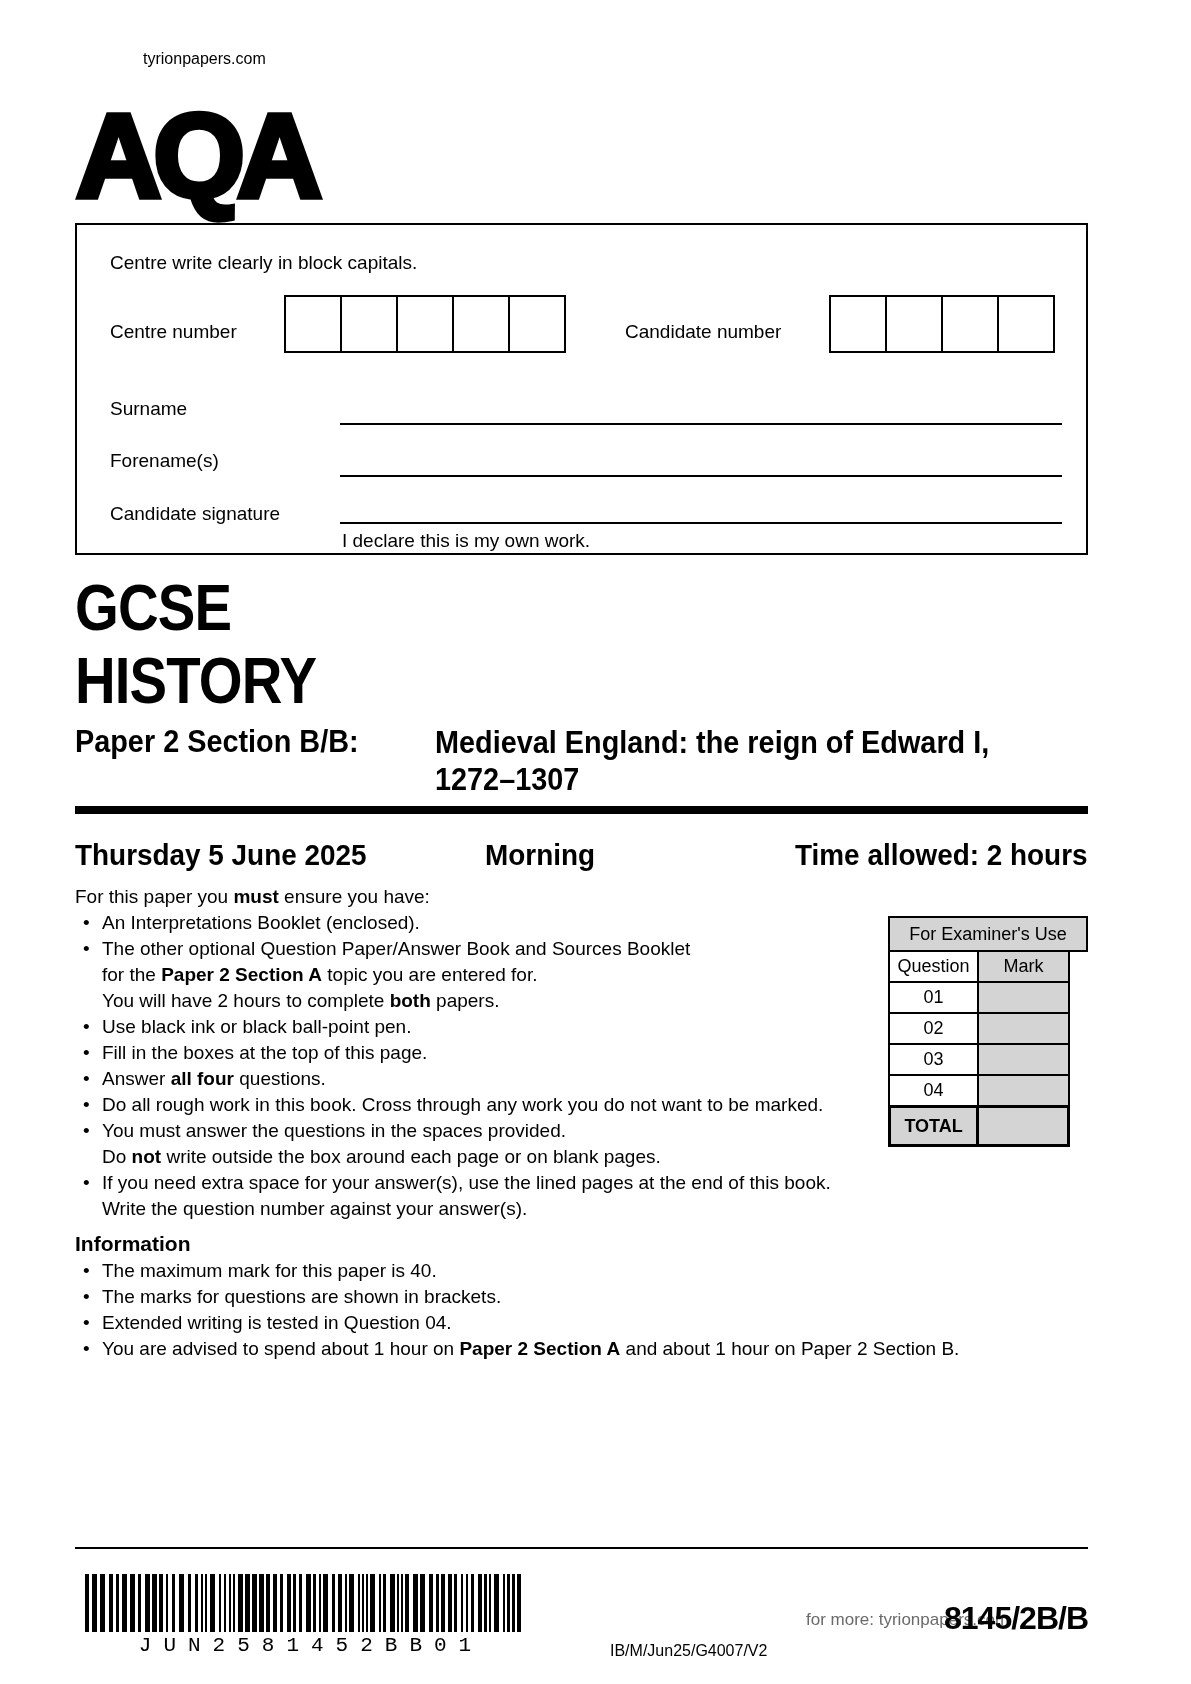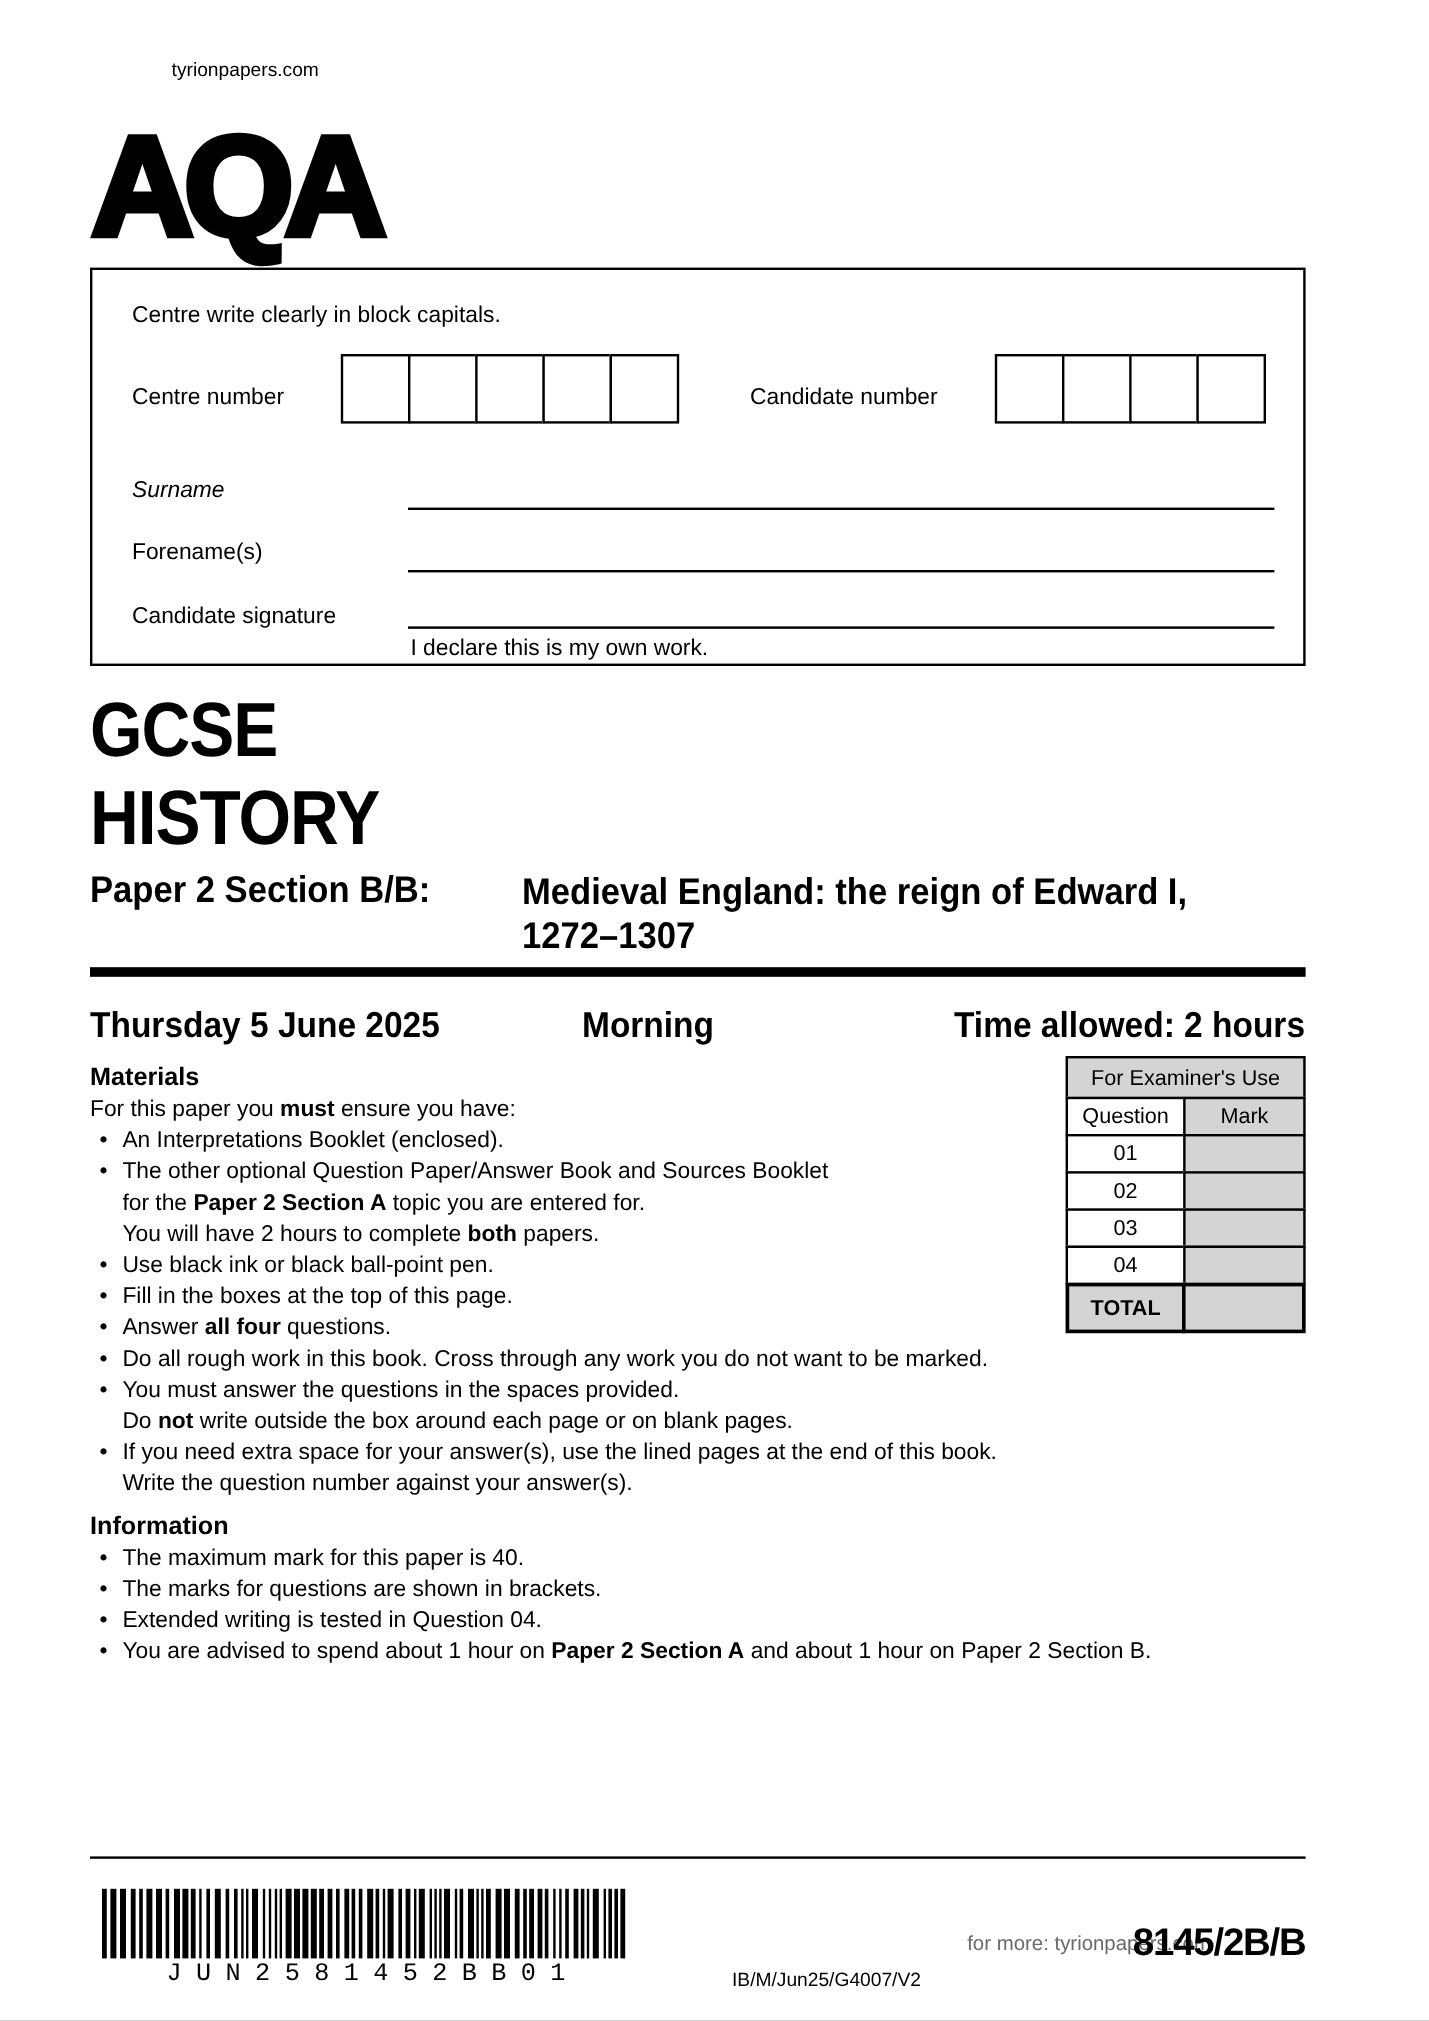--- a/index.html
+++ b/index.html
@@ -27,21 +27,21 @@
   .cand-box > div { position:absolute; }
   .cb-text { font-size:19px; }
   .cb-instruction { left:33px; top:27px; }
   .centre-label { left:33px; top:96px; }
   .cellrow { display:flex; }
   .centre-cells { left:207px; top:70px; }
   .cand-label { left:548px; top:96px; }
   .cand-cells { left:752px; top:70px; }
   .cell { width:58px; height:58px; border:2px solid #000; background:#fff; margin-left:-2px; }
   .cell:first-child { margin-left:0; }
-  .surname-label  { left:33px; top:173px;font-style:italic; }
+  .surname-label  { left:33px; top:173px; }
   .forename-label { left:33px; top:225px; }
   .sig-label      { left:33px; top:278px; }
   .wline { height:2px; background:#000; }
   .surname-line  { left:263px; top:198px; width:722px; }
   .forename-line { left:263px; top:250px; width:722px; }
   .sig-line      { left:263px; top:297px; width:722px; }
   .declaration   { left:265px; top:305px; }
 
   
   .h-gcse    { left:75px; top:576px; font-size:64px; font-weight:bold; line-height:1; letter-spacing:-1px; }
@@ -57,21 +57,21 @@
   
   .info { left:75px; top:884px; width:1010px; font-size:19px; }
   .sec-heading { font-size:21px; line-height:28px; font-weight:bold; margin-top:8px; }
   .sec-heading:first-child { margin-top:0; }
   .body-line, .b-line { line-height:26px; white-space:nowrap; }
   ul.bullets { list-style:none; }
   ul.bullets li { position:relative; padding-left:27px; white-space:nowrap; }
   ul.bullets li::before { content:"\2022"; position:absolute; left:8px; top:0; line-height:26px; }
 
   
-  .ex-table { left:888px; top:880px; width:200px; font-size:18px; }
+  .ex-table { left:888px; top:916px; width:182px; font-size:18px; }
   .ex-title {
     width:200px; height:36px; border:2px solid #000; background:var(--shade,#d4d4d4);
     display:flex; align-items:center; justify-content:center;
   }
   .ex-row { display:flex; margin-top:-2px; }
   .ex-q {
     width:100px; height:33px; border:2px solid #000; background:#fff;
     display:flex; align-items:center; justify-content:center;
   }
   .ex-m { width:102px; height:33px; border:2px solid #000; margin-left:-2px; background:var(--shade,#d4d4d4); }
@@ -140,21 +140,20 @@
     <div>1272–1307</div>
   </div>
 
   <div class="abs title-rule"></div>
 
   <div class="abs date-line cond-m">Thursday 5 June 2025</div>
   <div class="abs morning cond-m">Morning</div>
   <div class="abs time-allowed cond-r">Time allowed: 2 hours</div>
 
   <div class="abs info">
-      <div class="sec-heading">Materials</div>
       <div class="body-line"><span>For this paper you </span><span style="font-weight: bold; margin-top: 10px;">must</span><span> ensure you have:</span></div>
       <ul class="bullets">
         <li>
           <div class="b-line"><span>An Interpretations Booklet (enclosed).</span></div>
         </li>
         <li>
           <div class="b-line"><span>The other optional Question Paper/Answer Book and Sources Booklet</span></div>
           <div class="b-line"><span>for the </span><span style="font-weight: bold;">Paper 2 Section A</span><span> topic you are entered for.</span></div>
           <div class="b-line"><span>You will have 2 hours to complete </span><span style="font-weight: bold;">both</span><span> papers.</span></div>
         </li>

